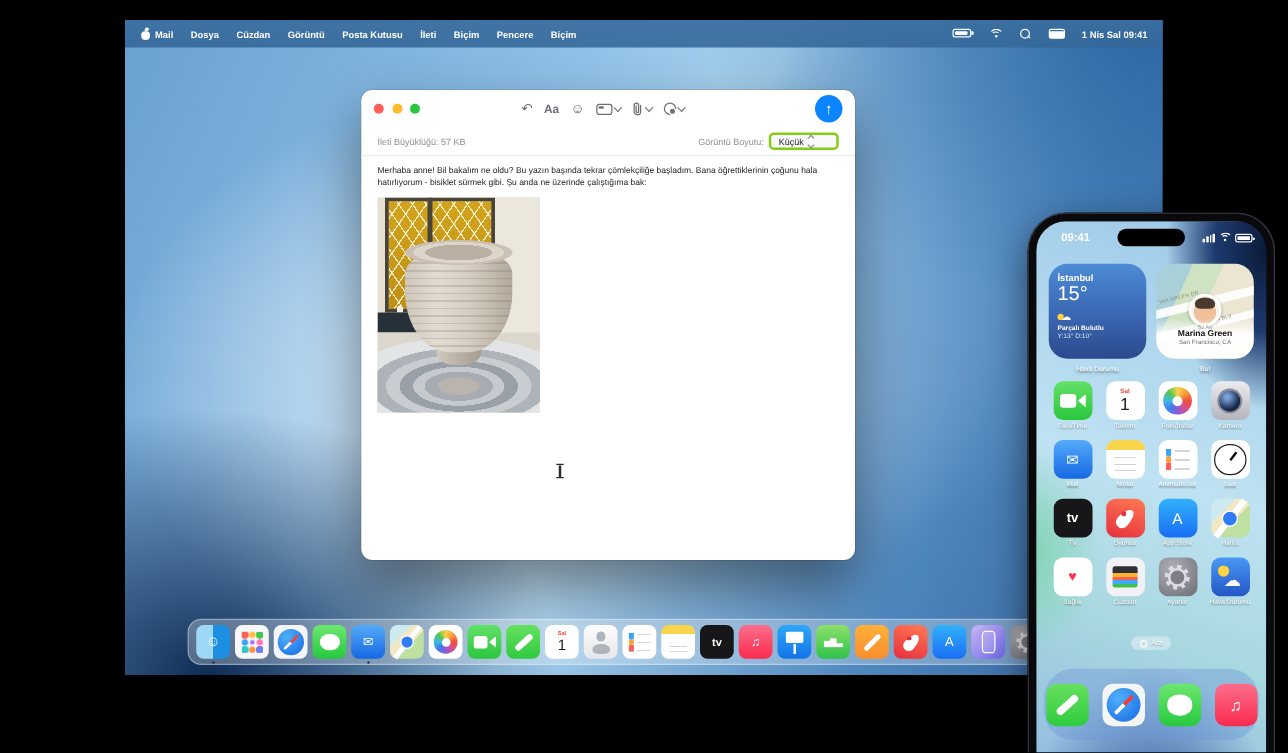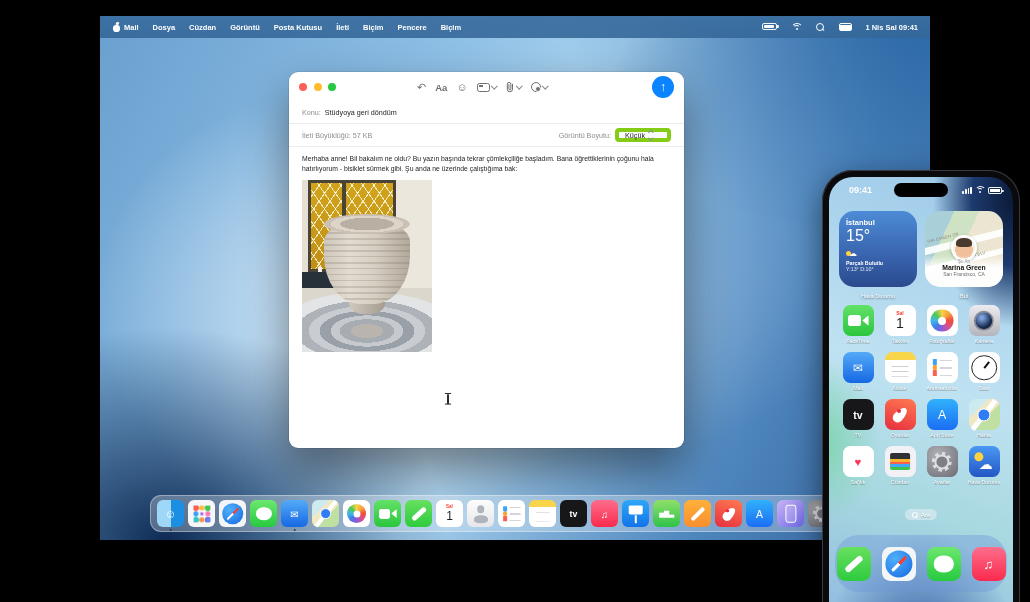--- a/index.html
+++ b/index.html
@@ -62,21 +62,21 @@
   #send-btn{position:absolute;right:10px;top:4px;width:22px;height:22px;border-radius:50%;background:#0a84ff;display:flex;align-items:center;justify-content:center;color:#fff;font-size:12px;font-weight:700}
   .frow{flex:none;display:flex;align-items:center;padding:0 13px;border-bottom:1px solid #ececee;font-size:7.2px;color:#8e8e93}
   .frow .fval{color:#1d1d1f;margin-left:4px}
   #row-to{height:21px}
   .token{display:inline-flex;align-items:center;gap:3px;margin-left:4px;background:#bcd6fb;border-radius:4px;padding:1.5px 5px;color:#16325c;font-size:7.2px;font-weight:500}
   .token .chev{width:3.5px;height:3.5px;border-color:#44537a}
   #row-cc{height:21px}
   #row-subj{height:22px}
   #row-info{height:23px}
   #row-info .right{margin-left:auto;display:flex;align-items:center;gap:4px}
-  .select{display:flex;align-items:center;gap:4px;background:#fafafa;border:4px solid #84cc16;border-radius:4px;height:14px;padding:0 4px 0 6px;min-width:56px;color:#1d1d1f}
+  .select{display:flex;align-items:center;gap:4px;background:#fafafa;border:2px solid #84cc16;border-radius:4px;height:14px;padding:0 4px 0 6px;min-width:56px;color:#1d1d1f}
   .stepper{display:flex;flex-direction:column;gap:1px}
   .stepper .up,.stepper .dn{width:3.6px;height:3.6px;border-right:1.1px solid #8e8e93;border-bottom:1.1px solid #8e8e93}
   .stepper .up{transform:rotate(-135deg)}
   .stepper .dn{transform:rotate(45deg)}
   #mbody{position:relative;flex:1;padding:7px 13px;font-size:6.8px;line-height:1.5;color:#1d1d1f}
   #pottery{position:relative;width:130px;height:172px;margin-top:6px;overflow:hidden;background:#e6e0d4}
   .pt-window{position:absolute;left:6px;top:0;width:88px;height:92px;border:3px solid #4a4436;
     background:
       repeating-linear-gradient(55deg, rgba(255,252,235,.8) 0 1px, rgba(255,252,235,0) 1px 9px),
       repeating-linear-gradient(-55deg, rgba(255,252,235,.8) 0 1px, rgba(255,252,235,0) 1px 9px),
@@ -312,24 +312,20 @@
             <span class="chev"></span>
             </span>
           <span class="tbtn">
               <span class="circ-ic"></span>
               <span class="chev"></span>
             </span>
         </div>
         <div id="send-btn">↑</div>
       </div>
 
-      <div class="frow" id="row-subj">
-        <span>Konu:</span>
-        <span class="fval">Stüdyoya geri döndüm</span>
-      </div>
       <div class="frow" id="row-info">
         <span>İleti Büyüklüğü: 57 KB</span>
         <span class="right">
           <span>Görüntü Boyutu:</span>
           <span class="select">
             <span>Küçük</span>
             <span class="stepper">
                 <span class="up"></span>
                 <span class="dn"></span>
               </span>

